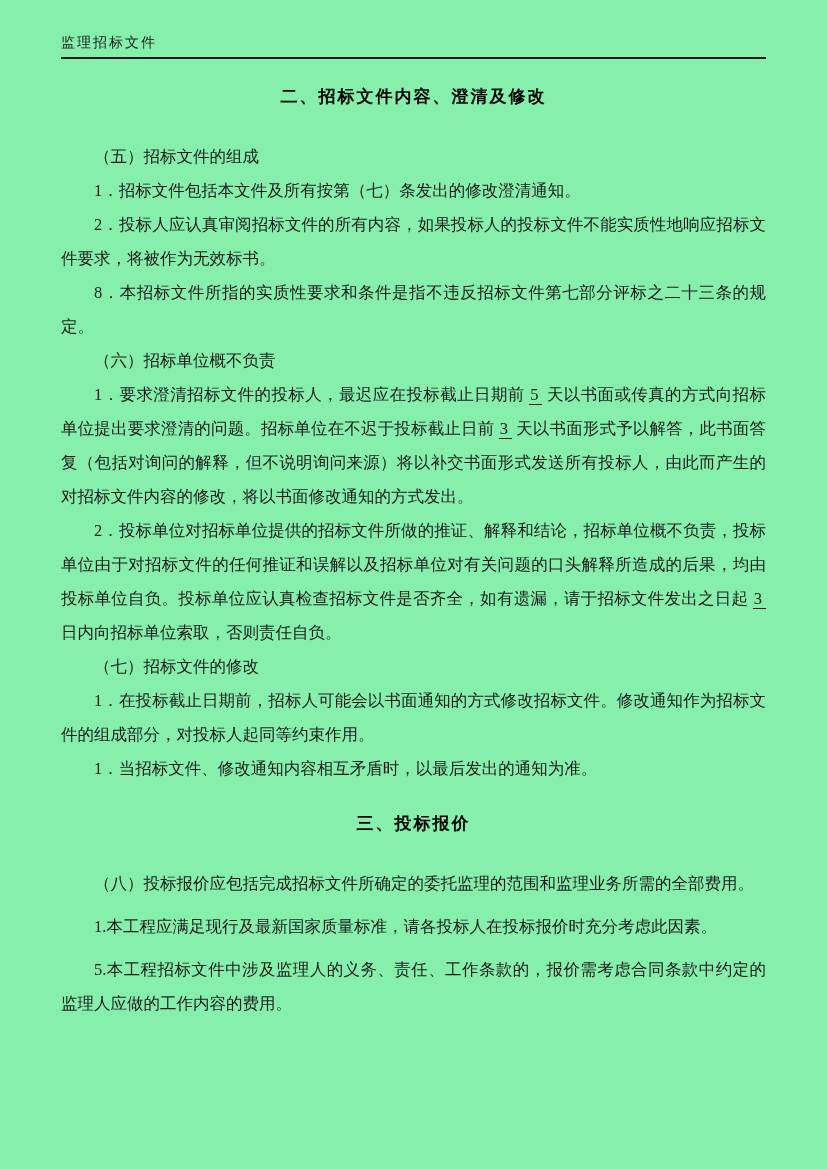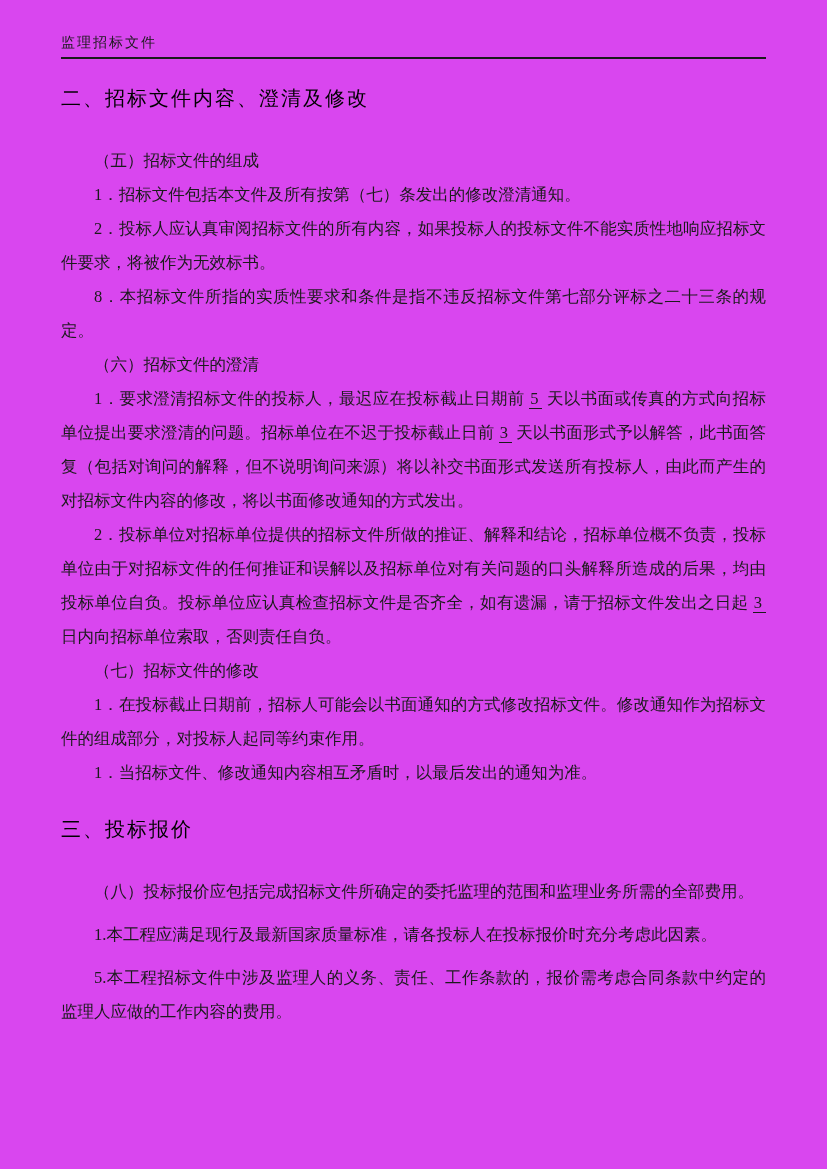--- a/index.html
+++ b/index.html
@@ -4,41 +4,41 @@
 <style>
   * { margin: 0; padding: 0; box-sizing: border-box; }
   html, body { background: #ffffff; }
   body { font-family: "Liberation Serif", "DejaVu Serif", serif; }
 
   .page {
     position: relative;
     width: 827px;
     height: 1169px;
     margin: 0 auto;
-    background: #d946ef;
+    background: #86efac;
     color: #1b1b1b;
     overflow: hidden;
   }
 
   .content {
     padding: 34px 61px 0 61px;
   }
 
   .doc-header {
     font-size: 14px;
     letter-spacing: 2px;
     color: #1a1a1a;
     padding-bottom: 5px;
     border-bottom: 2px solid #1a1a1a;
   }
 
   h1.section-title {
-    font-size: 20px;
-    font-weight: 400;
-    text-align: left;
+    font-size: 17px;
+    font-weight: 700;
+    text-align: center;
     letter-spacing: 2px;
     color: #000;
     margin: 26px 0 32px 0;
   }
 
   h1.section-title.second {
     margin-top: 26px;
   }
 
   p.body-par {
@@ -70,21 +70,21 @@
       <h1 class="section-title">二、招标文件内容、澄清及修改</h1>
 
       <p class="body-par">（五）招标文件的组成</p>
 
       <p class="body-par">1．招标文件包括本文件及所有按第（七）条发出的修改澄清通知。</p>
 
       <p class="body-par">2．投标人应认真审阅招标文件的所有内容，如果投标人的投标文件不能实质性地响应招标文件要求，将被作为无效标书。</p>
 
       <p class="body-par">8．本招标文件所指的实质性要求和条件是指不违反招标文件第七部分评标之二十三条的规定。</p>
 
-      <p class="body-par">（六）招标文件的澄清</p>
+      <p class="body-par">（六）招标单位概不负责</p>
 
       <p class="body-par"><span>1．要求澄清招标文件的投标人，最迟应在投标截止日期前 </span><span class="u">5</span><span> 天以书面或传真的方式向招标单位提出要求澄清的问题。招标单位在不迟于投标截止日前 </span><span class="u">3</span><span> 天以书面形式予以解答，此书面答复（包括对询问的解释，但不说明询问来源）将以补交书面形式发送所有投标人，由此而产生的对招标文件内容的修改，将以书面修改通知的方式发出。</span></p>
 
       <p class="body-par"><span>2．投标单位对招标单位提供的招标文件所做的推证、解释和结论，招标单位概不负责，投标单位由于对招标文件的任何推证和误解以及招标单位对有关问题的口头解释所造成的后果，均由投标单位自负。投标单位应认真检查招标文件是否齐全，如有遗漏，请于招标文件发出之日起 </span><span class="u">3</span><span> 日内向招标单位索取，否则责任自负。</span></p>
 
       <p class="body-par">（七）招标文件的修改</p>
 
       <p class="body-par">1．在投标截止日期前，招标人可能会以书面通知的方式修改招标文件。修改通知作为招标文件的组成部分，对投标人起同等约束作用。</p>
 
 

